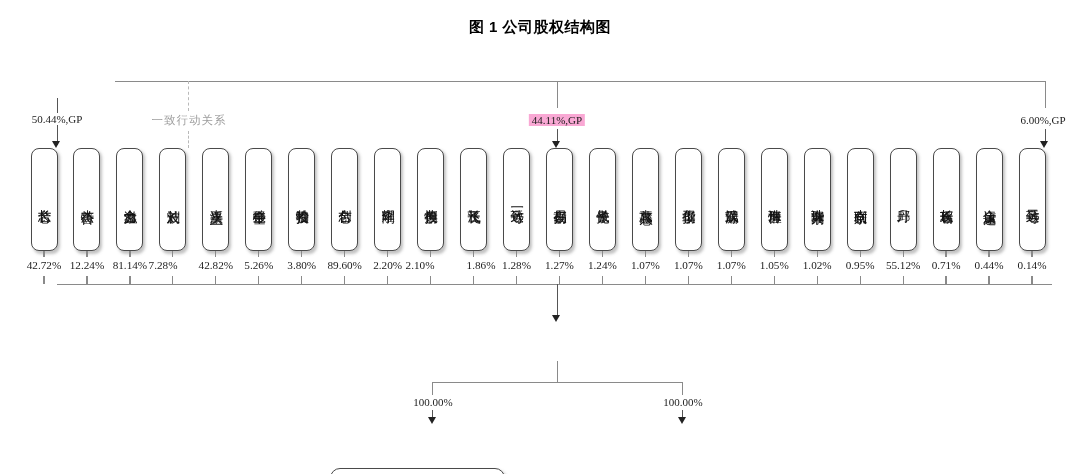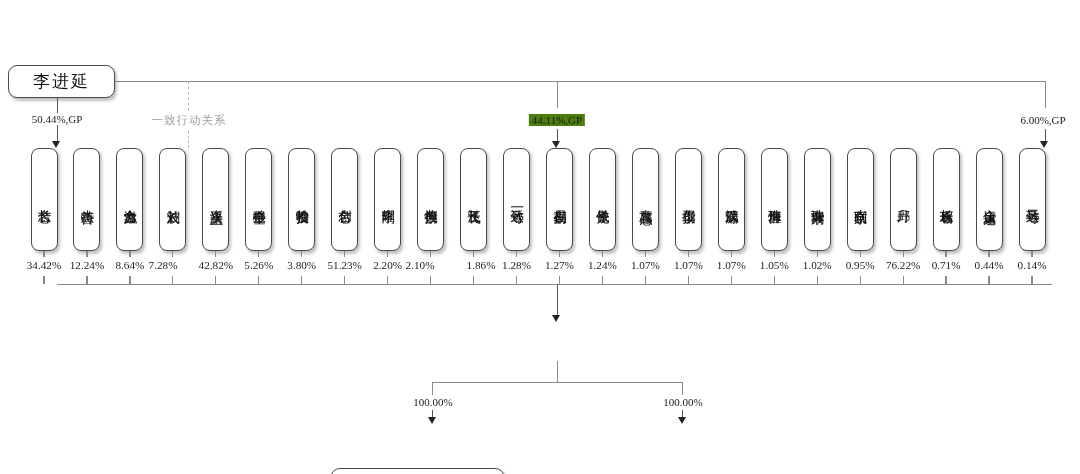--- a/index.html
+++ b/index.html
@@ -77,63 +77,61 @@
     position:absolute;top:259px;font-size:11.2px;color:#1b1b1b;
     transform:translateX(-50%);white-space:nowrap;
   }
   .tick{position:absolute;width:1.2px;background:#8a8a8a;}
 </style>
 </head>
 <body>
 
 <div id="root">
 
-
-  <div class="box top">
-    <span>李进延</span>
-  </div>
+  <div class="title">图 1 公司股权结构图</div>
+
 
   <div class="ln h" style="left:115px;top:81px;width:931px;"></div>
 
   <div class="ln v dark" style="left:56.5px;top:98px;height:47px;"></div>
   <div class="arrow" style="left:52px;top:141px;"></div>
   <div class="lbl c" style="left:57px;top:113px;background:#fff;padding:0 3px;">50.44%,GP</div>
 
   <div class="ln v" style="left:556.5px;top:81px;height:27px;"></div>
   <div class="ln v dark" style="left:556.5px;top:129px;height:16px;"></div>
   <div class="arrow" style="left:552px;top:141px;"></div>
-  <div class="lbl c" style="left:557px;top:114px;background:#4d7c0f;padding:0 3px;">44.11%,GP</div>
+  <div class="lbl c" style="left:557px;top:114px;background:#f9a8d4;padding:0 3px;">44.11%,GP</div>
 
   <div class="ln v" style="left:1044.5px;top:81px;height:27px;"></div>
   <div class="ln v dark" style="left:1044.5px;top:129px;height:16px;"></div>
   <div class="arrow" style="left:1040px;top:141px;"></div>
   <div class="lbl c" style="left:1043px;top:114px;background:#fff;padding:0 3px;">6.00%,GP</div>
 
   <div class="ln dash" style="left:188px;top:81px;height:30px;"></div>
   <div class="ln dash" style="left:188px;top:131px;height:17px;"></div>
   <div class="lbl c gray" style="left:189px;top:113px;background:#fff;padding:0 3px;">一致行动关系</div>
 
   <div id="shareholder-layer">
       <div class="box sh" style="left: 30.5px;">
         <span>长合芯</span>
       </div>
       <div class="tick" style="left: 43.4px; top: 251px; height: 6px; background: rgb(138, 138, 138);"></div>
-      <div class="pct" style="left: 44px;">34.42%</div>
+      <div class="pct" style="left: 44px;">42.72%</div>
       <div class="tick" style="left: 43.4px; top: 276px; height: 8px;"></div>
       <div class="box sh" style="left: 73.4565px;">
         <span>杰普特</span>
       </div>
       <div class="tick" style="left: 86.3565px; top: 251px; height: 6px; background: rgb(138, 138, 138);"></div>
       <div class="pct" style="left: 86.9565px;">12.24%</div>
       <div class="tick" style="left: 86.3565px; top: 276px; height: 8px;"></div>
       <div class="box sh" style="left: 116.413px;">
         <span>力合泓鑫</span>
       </div>
       <div class="tick" style="left: 129.313px; top: 251px; height: 6px; background: rgb(138, 138, 138);"></div>
-      <div class="pct" style="left: 129.913px;">8.64%</div>
+      <div class="pct" style="left: 129.913px;">81.14%</div>
       <div class="tick" style="left: 129.313px; top: 276px; height: 8px;"></div>
       <div class="box sh" style="left: 159.37px;">
         <span>刘长波</span>
       </div>
       <div class="tick" style="left: 172.27px; top: 251px; height: 6px; background: rgb(138, 138, 138);"></div>
       <div class="pct" style="left: 163px;">7.28%</div>
       <div class="tick" style="left: 172.27px; top: 276px; height: 8px;"></div>
       <div class="box sh" style="left: 202.326px;">
         <span>嘉兴沃土</span>
       </div>
@@ -149,21 +147,21 @@
       <div class="box sh" style="left: 288.239px;">
         <span>哈勃投资</span>
       </div>
       <div class="tick" style="left: 301.139px; top: 251px; height: 6px; background: rgb(138, 138, 138);"></div>
       <div class="pct" style="left: 301.739px;">3.80%</div>
       <div class="tick" style="left: 301.139px; top: 276px; height: 8px;"></div>
       <div class="box sh" style="left: 331.196px;">
         <span>合创芯</span>
       </div>
       <div class="tick" style="left: 344.096px; top: 251px; height: 6px; background: rgb(138, 138, 138);"></div>
-      <div class="pct" style="left: 344.696px;">51.23%</div>
+      <div class="pct" style="left: 344.696px;">89.60%</div>
       <div class="tick" style="left: 344.096px; top: 276px; height: 8px;"></div>
       <div class="box sh" style="left: 374.152px;">
         <span>李耀刚</span>
       </div>
       <div class="tick" style="left: 387.052px; top: 251px; height: 6px; background: rgb(138, 138, 138);"></div>
       <div class="pct" style="left: 387.652px;">2.20%</div>
       <div class="tick" style="left: 387.052px; top: 276px; height: 8px;"></div>
       <div class="box sh" style="left: 417.109px;">
         <span>典恒创投</span>
       </div>
@@ -227,21 +225,21 @@
       <div class="box sh" style="left: 846.674px;">
         <span>南京联创</span>
       </div>
       <div class="tick" style="left: 859.574px; top: 251px; height: 6px; background: rgb(138, 138, 138);"></div>
       <div class="pct" style="left: 860.174px;">0.95%</div>
       <div class="tick" style="left: 859.574px; top: 276px; height: 8px;"></div>
       <div class="box sh" style="left: 889.63px;">
         <span>邱丹</span>
       </div>
       <div class="tick" style="left: 902.53px; top: 251px; height: 6px; background: rgb(138, 138, 138);"></div>
-      <div class="pct" style="left: 903.13px;">76.22%</div>
+      <div class="pct" style="left: 903.13px;">55.12%</div>
       <div class="tick" style="left: 902.53px; top: 276px; height: 8px;"></div>
       <div class="box sh" style="left: 932.587px;">
         <span>长瑞琢石</span>
       </div>
       <div class="tick" style="left: 945.487px; top: 251px; height: 6px; background: rgb(138, 138, 138);"></div>
       <div class="pct" style="left: 946.087px;">0.71%</div>
       <div class="tick" style="left: 945.487px; top: 276px; height: 8px;"></div>
       <div class="box sh" style="left: 975.543px;">
         <span>金康运达</span>
       </div>

